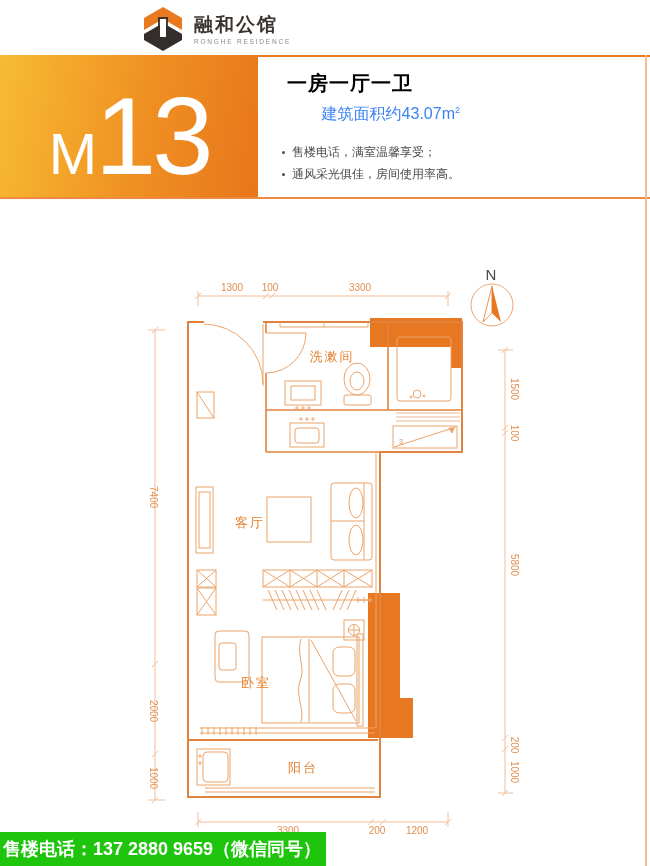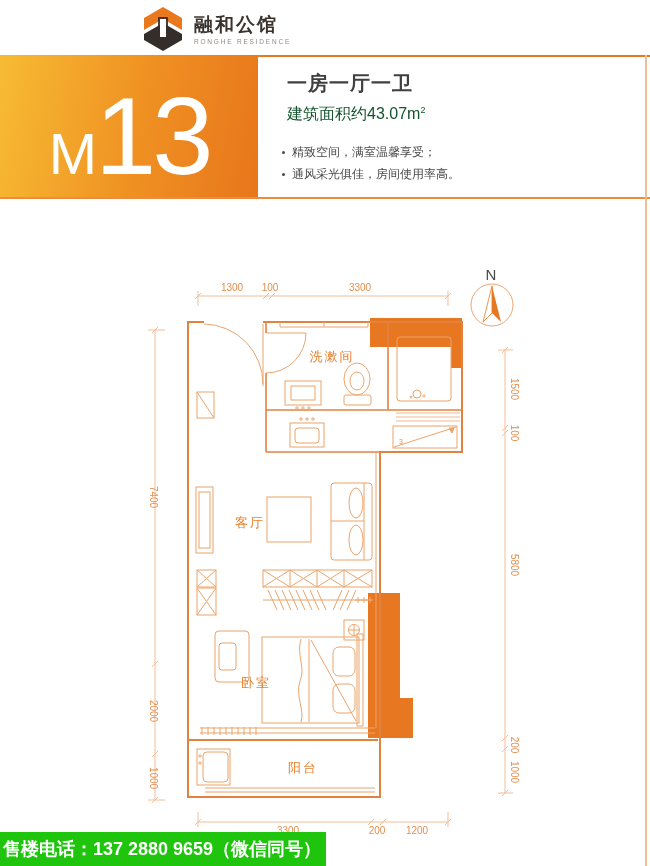--- a/index.html
+++ b/index.html
@@ -17,22 +17,22 @@
   .rule-mid{position:absolute;left:0;top:197px;width:650px;height:2px;background:#ed8c3e;}
   .right-border{position:absolute;left:645px;top:55px;width:2px;height:811px;background:#f3bd93;}
   
   .unit-block{position:absolute;left:0;top:55px;width:258px;height:142px;
       background:linear-gradient(100deg,#f7bb33 0%,#ef9022 55%,#e8761b 100%);
       display:flex;align-items:flex-end;justify-content:center;color:#fff;}
   .unit-inner{display:flex;align-items:baseline;margin-bottom:14px;}
   .unit-m{font-size:58px;line-height:1;letter-spacing:-2px;}
   .unit-no{font-size:110px;line-height:0.82;letter-spacing:-4px;text-align:center;}
   .hero-info{position:absolute;left:287px;top:70px;}
-  .hero-title{font-size:20px;font-weight:bold;color:#404040;letter-spacing:1px;margin:0;}
-  .hero-area{font-size:16px;color:#14532d;margin-top:7px;}
+  .hero-title{font-size:20px;font-weight:bold;color:#000000;letter-spacing:1px;margin:0;}
+  .hero-area{font-size:16px;color:#3b82f6;margin-top:7px;text-align:right;}
   .hero-area sup{font-size:9px;}
   .features{list-style:none;margin:16px 0 0 -5px;padding:0;}
   .features li{display:flex;font-size:12px;color:#4a4a4a;line-height:22px;}
   .dot{width:3px;height:3px;border-radius:50%;background:#4a4a4a;margin:10px 7px 0 0;flex:none;}
   
   .footer-bar{position:absolute;left:0;top:832px;width:326px;height:34px;background:#1ec50c;
       color:#fff;font-weight:bold;font-size:18px;line-height:34px;padding-left:3px;
       white-space:nowrap;box-sizing:border-box;}
   
   .plan-svg{position:absolute;left:0;top:0;}
@@ -69,21 +69,21 @@
       <span class="unit-m">M</span>
         <span class="unit-no">13</span>
     </div>
   </div>
   <div class="hero-info">
     <h1 class="hero-title">一房一厅一卫</h1>
     <div class="hero-area"><span>建筑面积约43.07m</span><sup>2</sup></div>
     <ul class="features">
       <li>
           <span class="dot"></span>
-          <span>精致空间，满室温馨享受；</span>
+          <span>售楼电话，满室温馨享受；</span>
         </li>
       <li>
           <span class="dot"></span>
           <span>通风采光俱佳，房间使用率高。</span>
         </li>
     </ul>
   </div>
 
   <svg class="plan-svg" width="650" height="866" viewBox="0 0 650 866">
 

